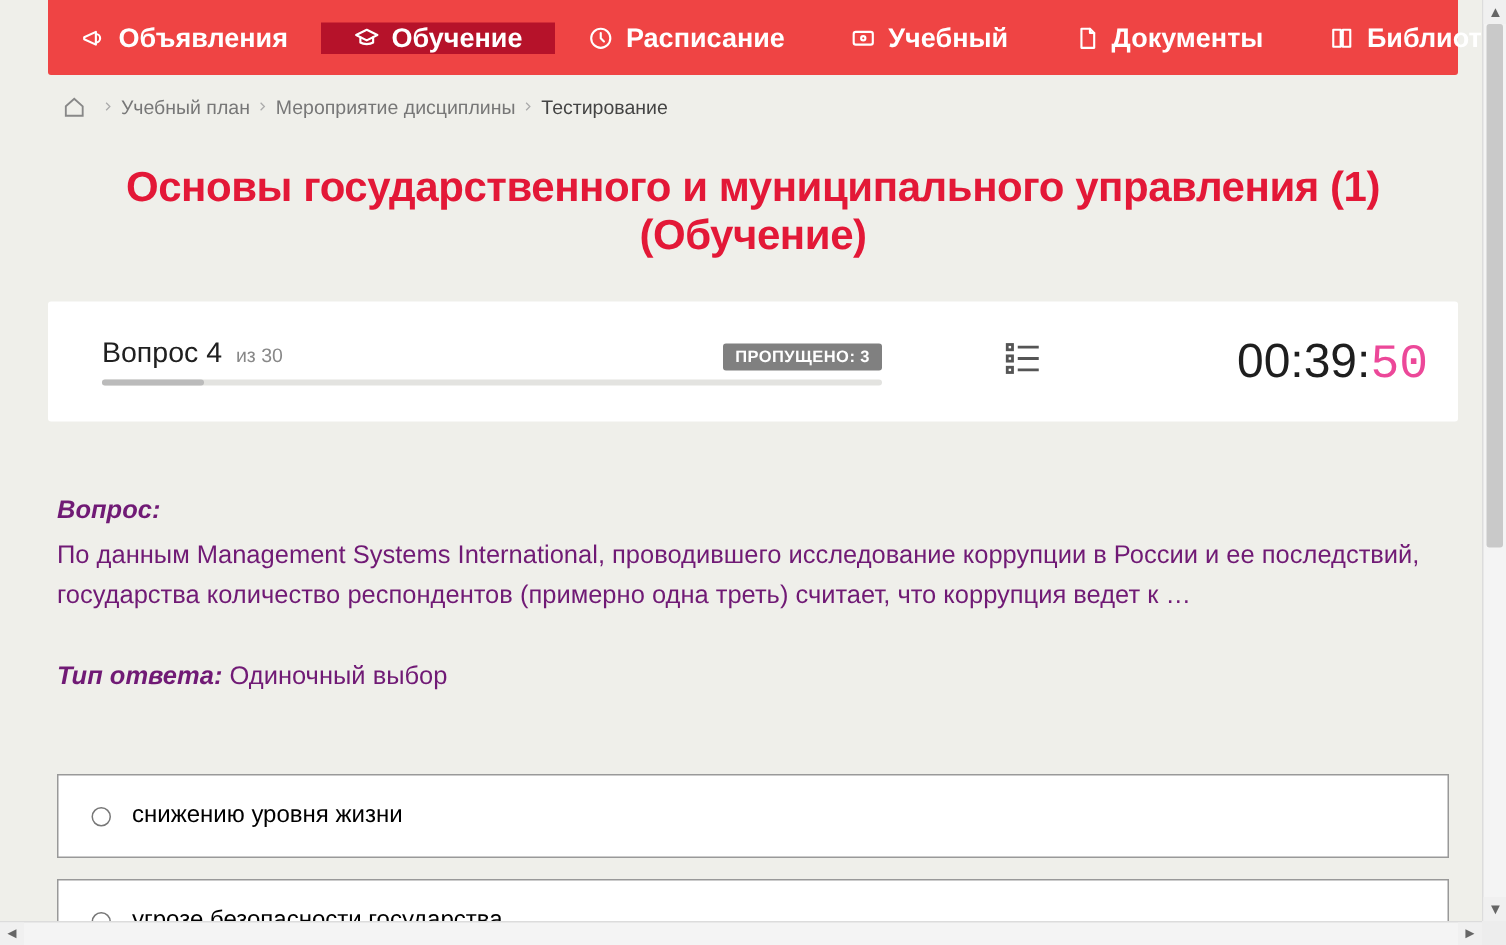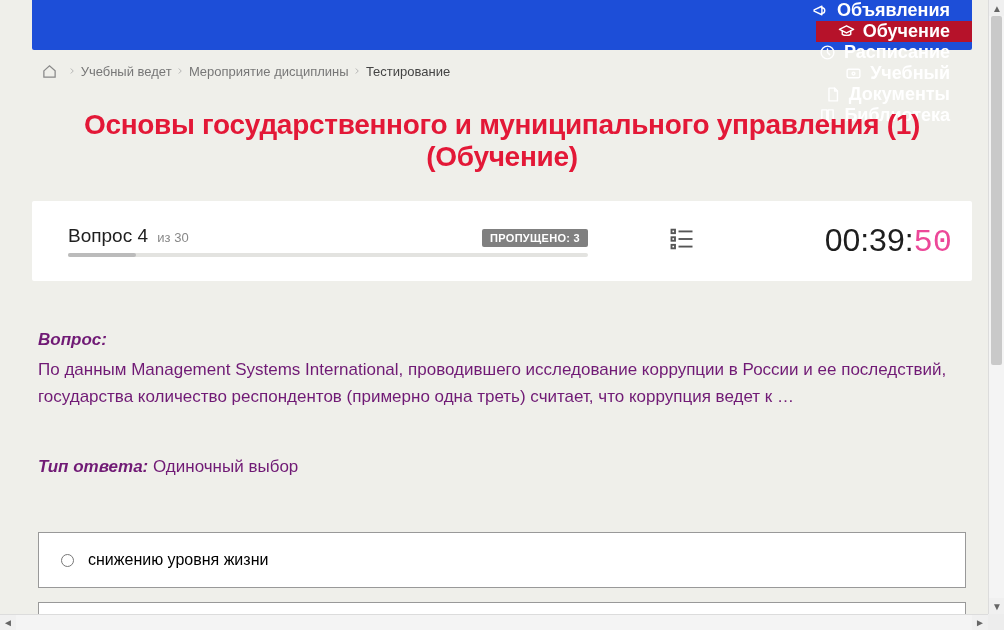--- a/index.html
+++ b/index.html
@@ -22,26 +22,25 @@
     margin: 0 auto;
     position: relative;
     padding-bottom: 40px;
   }
   .container {
     width: 940px;
     margin: 0 auto;
   }
   
   .nav {
-    background: #1d4ed8;
-    display: flex;
-    align-items: flex-end;
+    background: #ef4444;
+    display: flex;
+    align-items: center;
     height: 50px;
     border-radius: 0 0 2px 2px;
-    flex-direction: column;
   }
   .nav-tab {
     display: flex;
     align-items: center;
     gap: 8px;
     color: #fff;
     font-size: 18px;
     font-weight: 600;
     padding: 0 22px;
     cursor: pointer;
@@ -132,21 +131,21 @@
   }
   .timer .faded { color: #ec4899; font-family: Liberation Mono, monospace; }
   
   .question-body {
     padding: 46px 6px 0 6px;
     font-size: 17px;
     line-height: 1.55;
     color: #701a75;
   }
   .q-label-bold { font-weight:700; font-style: italic; }
-  .answer-type-row { margin-top: 44px; font-size: 17px; }
+  .answer-type-row { margin-top: 28px; font-size: 17px; }
   .answers {
     margin-top: 52px;
     display: flex;
     flex-direction: column;
     gap: 14px;
     padding: 0 6px;
   }
   .answer-option {
     border: 1px solid #999;
     background: #fff;
@@ -272,21 +271,21 @@
         </div>
 
       <div class="breadcrumb">
         <span class="nav-icon">
           <svg width="15" height="15" viewBox="0 0 24 24" fill="none" stroke="#888" stroke-width="2">
               <path d="M3 11 L12 3 L21 11 V21 H3 Z"></path>
             </svg>
         </span>
         <span id="bc-items"><span class="bc-sep"> <svg width="10" height="10" viewBox="0 0 24 24" fill="none" stroke="#aaa" stroke-width="2">
                 <path d="M9 6l6 6-6 6"></path>
-              </svg> </span><a>Учебный ведет</a><span class="bc-sep"> <svg width="10" height="10" viewBox="0 0 24 24" fill="none" stroke="#aaa" stroke-width="2">
+              </svg> </span><a>Учебный план</a><span class="bc-sep"> <svg width="10" height="10" viewBox="0 0 24 24" fill="none" stroke="#aaa" stroke-width="2">
                 <path d="M9 6l6 6-6 6"></path>
               </svg> </span><a>Мероприятие дисциплины</a><span class="bc-sep"> <svg width="10" height="10" viewBox="0 0 24 24" fill="none" stroke="#aaa" stroke-width="2">
                 <path d="M9 6l6 6-6 6"></path>
               </svg> </span><span class="current">Тестирование</span></span>
       </div>
 
       <h1 class="page-title">Основы государственного и муниципального управления (1) (Обучение)</h1>
 
       <div class="status-panel">
         <div class="progress-area">

